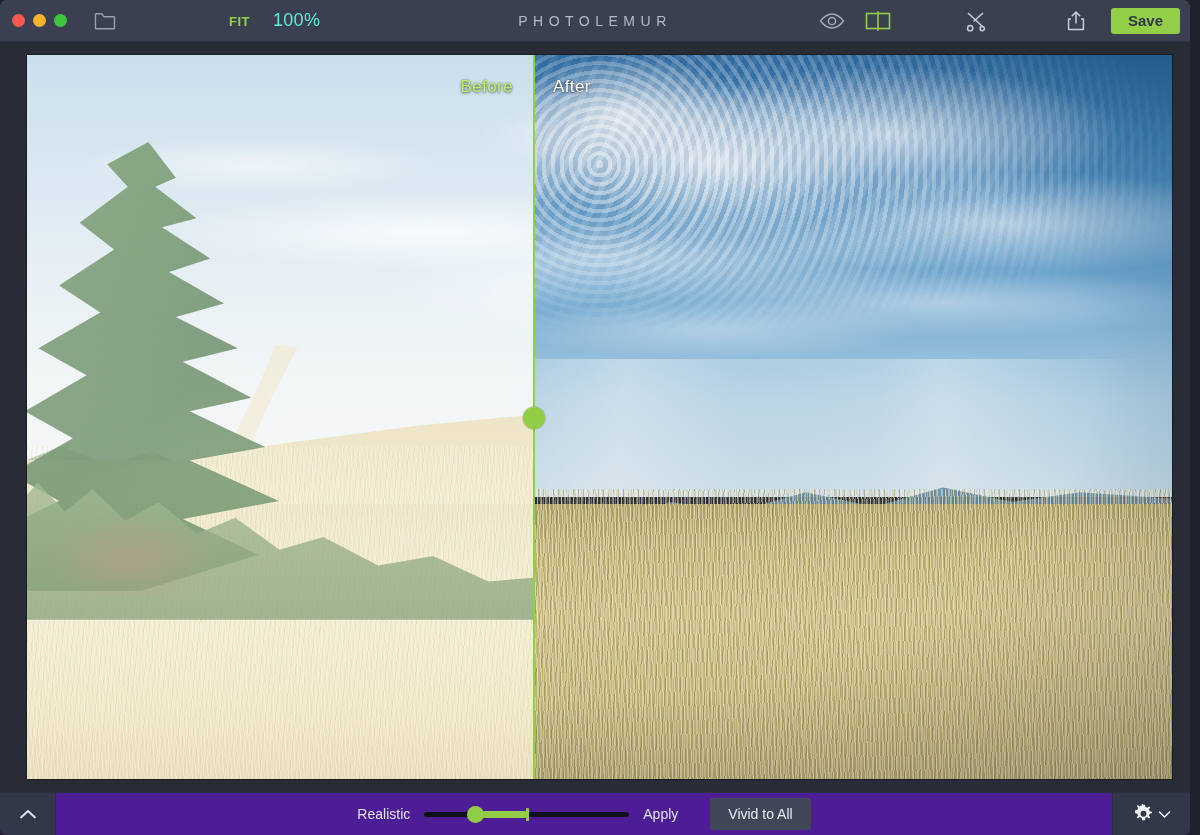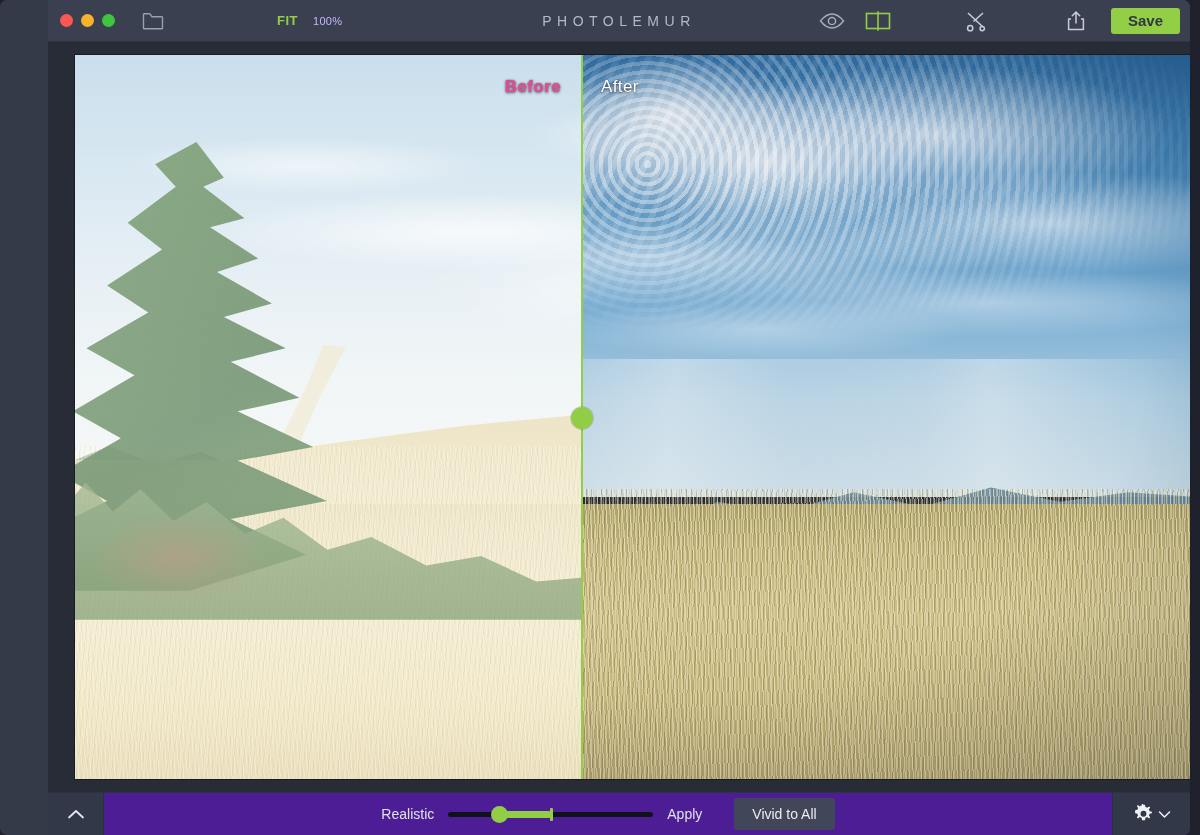--- a/index.html
+++ b/index.html
@@ -8,41 +8,41 @@
     background:#1e212b;
     font-family:"Liberation Sans", sans-serif;
     -webkit-font-smoothing:antialiased;
   }
 
   .app-window{
     position:absolute; left:0; top:0; width:1190px; height:835px;
     background:#353a48;
     border-radius:7px;
     overflow:hidden;
-    display:flex; flex-direction:column;padding-left:48px;
+    display:flex; flex-direction:column;
   }
 
   
   .titlebar{
     position:relative;
     height:42px; flex:0 0 42px;
     background:#3b4050;
     display:flex; align-items:center;
     border-bottom:1px solid #2e3342;
   }
   .traffic{ display:flex; align-items:center; gap:8px; margin-left:12px; }
   .tl{ width:13px; height:13px; border-radius:50%; display:block; }
   .tl.red{ background:#f9574f; }
   .tl.yellow{ background:#f7b32b; }
   .tl.green{ background:#3ec53e; }
 
   .folder-btn{ margin-left:24px; width:28px; height:24px; display:flex; align-items:center; justify-content:center; cursor:pointer; }
   .zoomgrp{ margin-left:110px; display:flex; align-items:baseline; gap:15px; }
   .fit-label{ color:#93cf46; font-size:13px; font-weight:bold; letter-spacing:.5px; }
-  .zoom-label{ color:#c4b5fd; font-size:11px; letter-spacing:.3px; }
+  .zoom-label{ color:#5eead4; font-size:18px; letter-spacing:.3px;margin-left:8px; }
 
   .app-title{
     position:absolute; left:0; right:0; top:0; bottom:0;
     display:flex; align-items:center; justify-content:center;
     color:#b4b9c6; font-size:14px; letter-spacing:5.5px; font-weight:400;
     pointer-events:none;
   }
 
   .tb-right{ margin-left:auto; display:flex; align-items:center; gap:0; padding-right:10px; }
   .tb-btn{ width:46px; height:30px; display:flex; align-items:center; justify-content:center; cursor:pointer; }
@@ -242,21 +242,21 @@
     background:linear-gradient(to bottom, rgba(20,50,90,.10), transparent 40%, rgba(40,30,10,.06));
     pointer-events:none;
   }
 
   
   .ba-label{
     position:absolute; top:22px;
     color:#ffffff; font-size:17px; letter-spacing:.4px;
     text-shadow:0 1px 3px rgba(0,0,0,.55), 0 0 2px rgba(0,0,0,.4);
   }
-  .label-before{ right:20px; color:#ec4899;font-weight:bold; }
+  .label-before{ right:20px; color:#bef264; }
   .label-after{ left:20px; }
 
   
   .divider{
     position:absolute; top:0; bottom:0; width:2px;
     background:#93cf46; left:506px; cursor:ew-resize; z-index:6;
   }
   .divider-handle{
     position:absolute; left:50%; top:363px;
     width:22px; height:22px; margin-left:-11px; margin-top:-11px;

